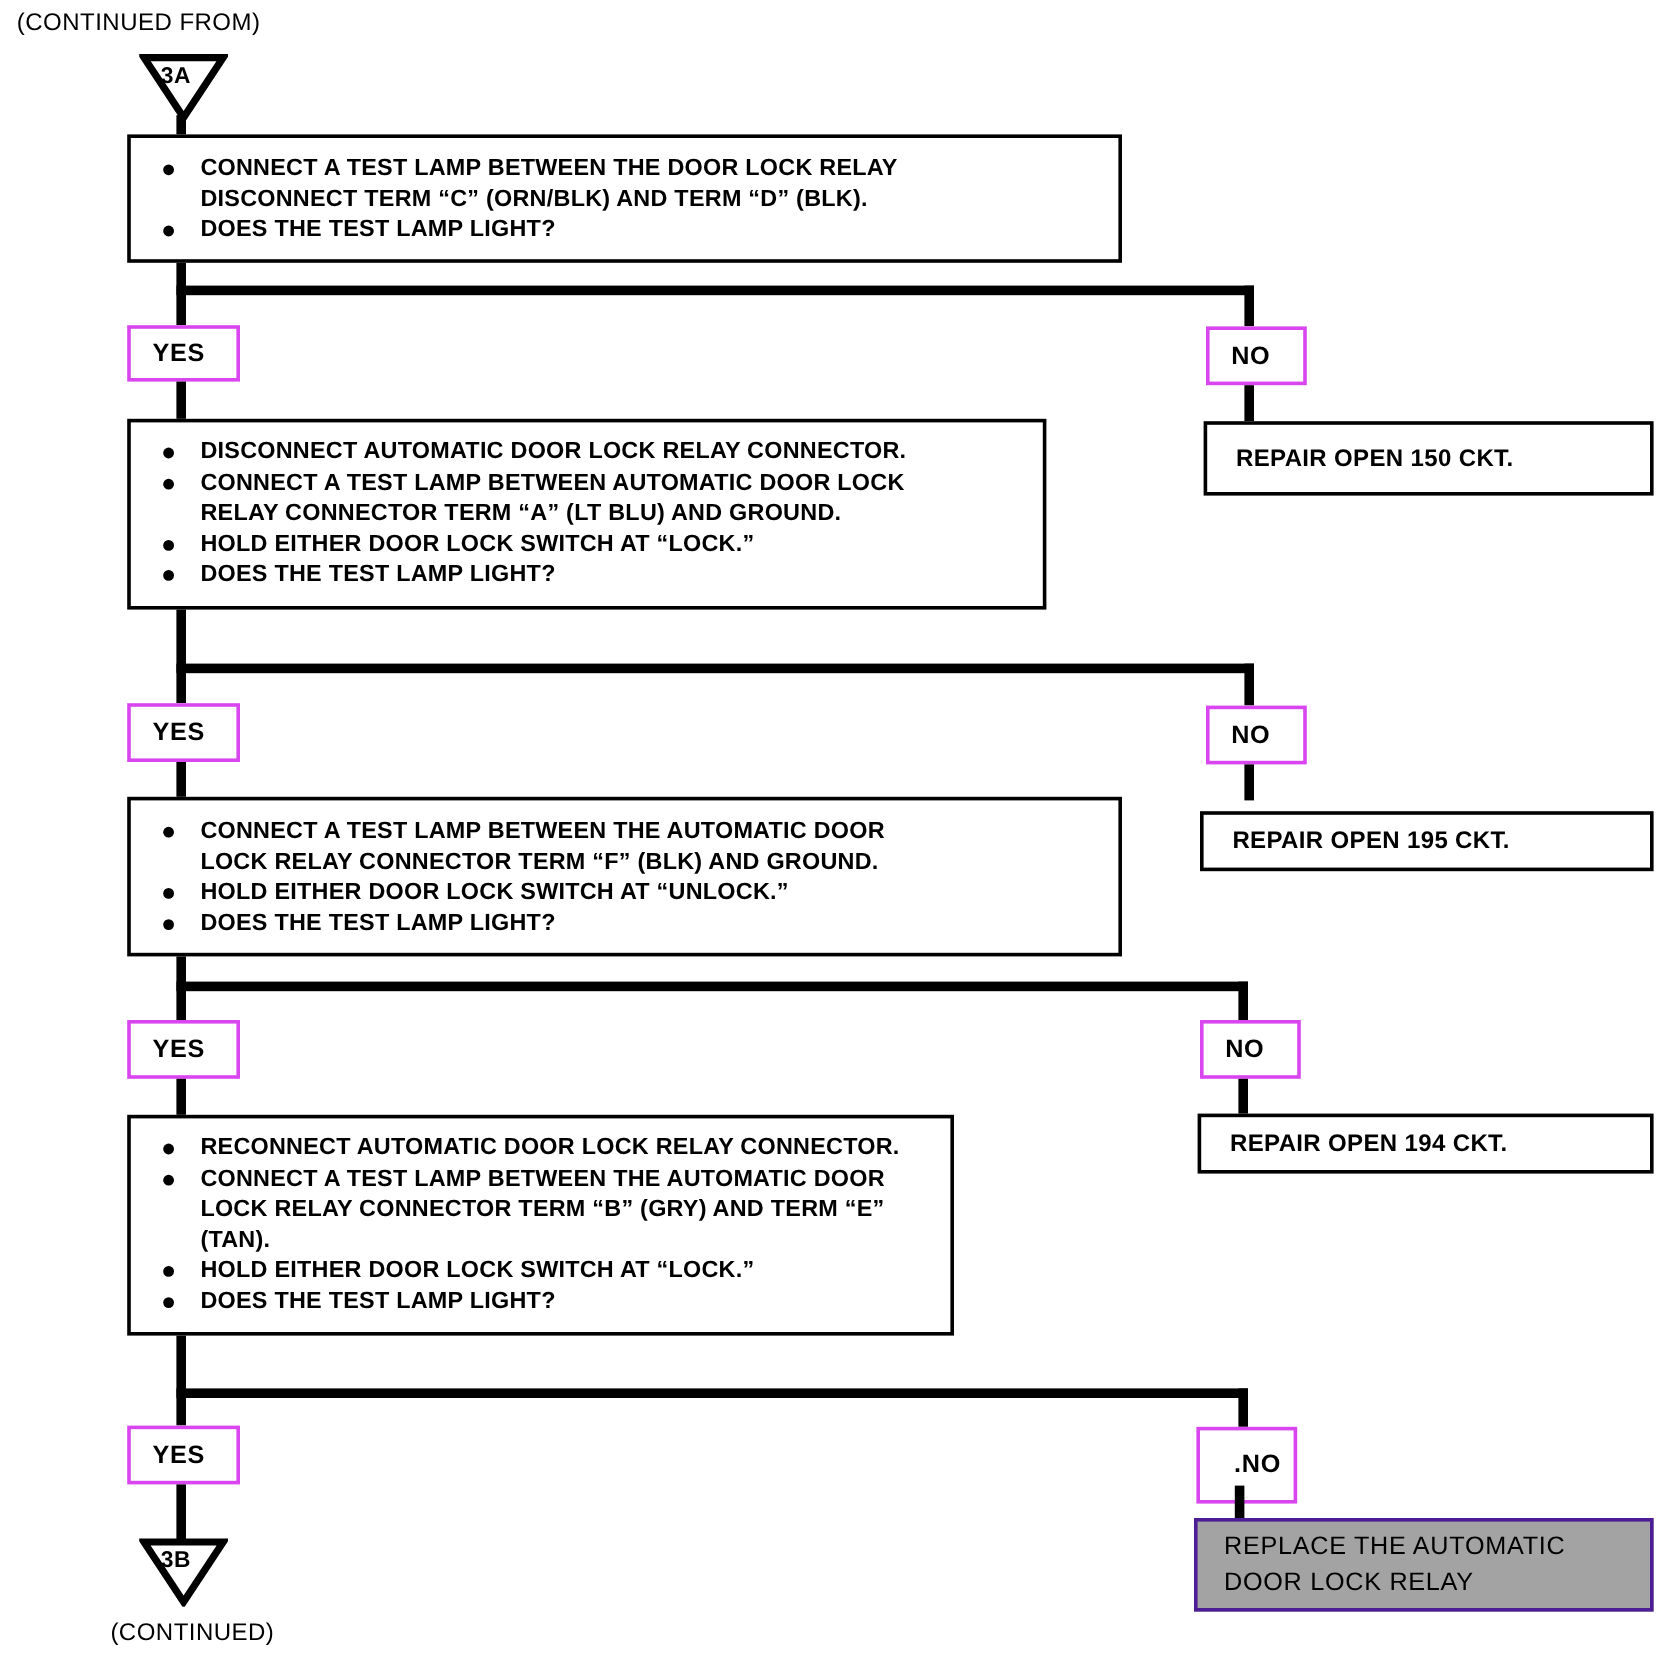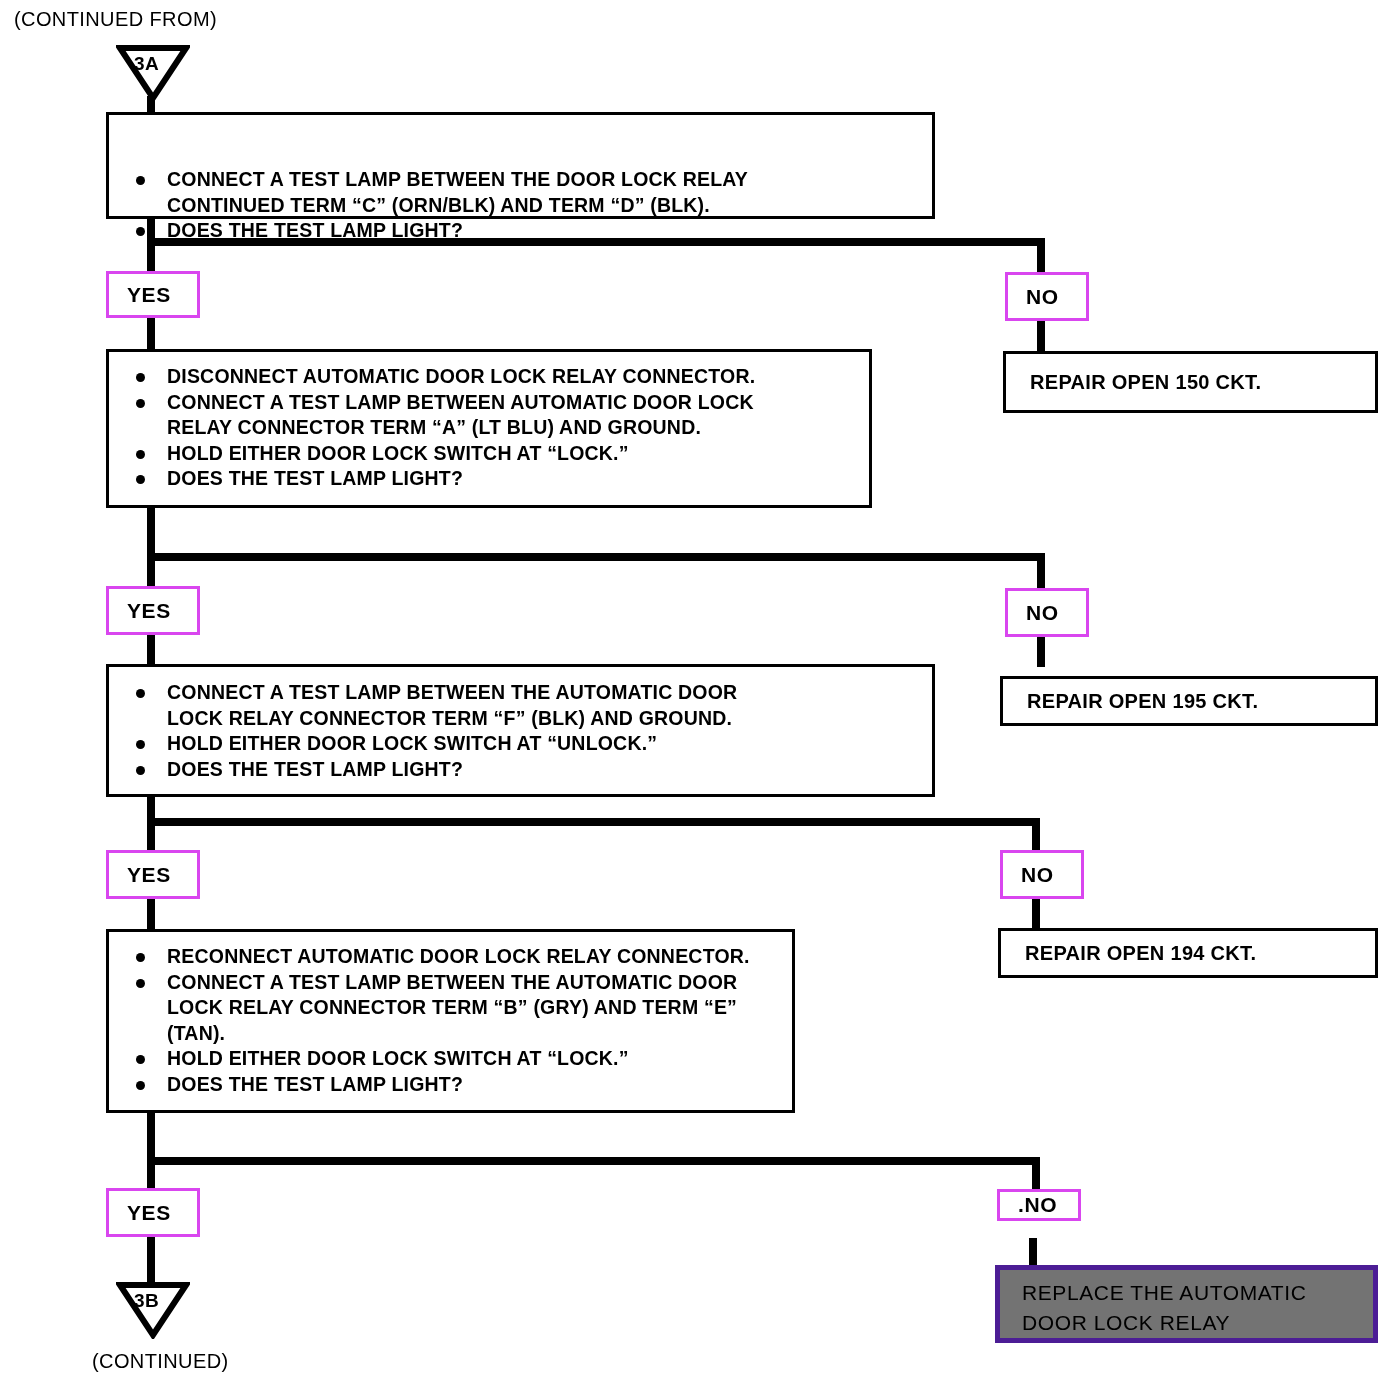--- a/index.html
+++ b/index.html
@@ -28,22 +28,22 @@
   .yn-box{border:3px solid #d946ef;background:#fff;
           display:flex;align-items:center;}
   .yn-box span{font-size:21px;font-weight:bold;letter-spacing:.6px;
                padding-left:18px;}
 
   .result-box{border:3px solid #000;background:#fff;
               display:flex;align-items:center;}
   .result-box span{font-size:20px;font-weight:bold;letter-spacing:.3px;
                    padding-left:24px;}
 
-  .replace-box{border:5px solid #4c1d95;background:#737373;
-               display:flex;align-items:flex-end;}
+  .replace-box{border:3px solid #4c1d95;background:#a3a3a3;
+               display:flex;align-items:center;}
   .replace-box .rtxt{font-size:21px;font-weight:400;letter-spacing:.6px;
                      line-height:30px;padding-left:22px;}
 
   
   .ln{background:#000;position:absolute;}
 
   
   .tri{position:absolute;}
   .tri svg{display:block;}
   .tri-label{position:absolute;font-size:19px;font-weight:bold;
@@ -58,23 +58,23 @@
 
   <div class="tri abs" style="left:116px;top:44px;">
     <svg width="74" height="58" viewBox="0 0 74 58">
       <polygon points="4,4 70,4 37,54" fill="#fff" stroke="#000" stroke-width="6"></polygon>
     </svg>
     <div class="tri-label" style="left:18px;top:9px;">3A</div>
   </div>
   <div class="ln" style="left:147px;top:96px;width:8px;height:18px;"></div>
 
   <div class="proc-box abs" style="left:106px;top:112px;width:829px;height:107px;">
-    <ul class="proc-list" style="padding-top:13px;margin-top:39px;">
+    <ul class="proc-list" style="padding-top:13px;">
       <li>CONNECT A TEST LAMP BETWEEN THE DOOR LOCK RELAY</li>
-      <li class="nobullet">CONTINUED TERM “C” (ORN/BLK) AND TERM “D” (BLK).</li>
+      <li class="nobullet">DISCONNECT TERM “C” (ORN/BLK) AND TERM “D” (BLK).</li>
       <li>DOES THE TEST LAMP LIGHT?</li>
     </ul>
   </div>
 
   <div class="ln" style="left:147px;top:219px;width:8px;height:52px;"></div>
   <div class="ln" style="left:147px;top:238px;width:898px;height:8px;"></div>
   <div class="ln" style="left:1037px;top:238px;width:8px;height:34px;"></div>
 
   <div class="yn-box abs" style="left:106px;top:271px;width:94px;height:47px;">
     <span>YES</span>
@@ -157,21 +157,21 @@
     </ul>
   </div>
 
   <div class="ln" style="left:147px;top:1113px;width:8px;height:75px;"></div>
   <div class="ln" style="left:147px;top:1157px;width:893px;height:8px;"></div>
   <div class="ln" style="left:1032px;top:1157px;width:8px;height:33px;"></div>
 
   <div class="yn-box abs" style="left:106px;top:1188px;width:94px;height:49px;">
     <span>YES</span>
   </div>
-  <div class="yn-box abs" style="left:997px;top:1189px;width:84px;height:32px;">
+  <div class="yn-box abs" style="left:997px;top:1189px;width:84px;height:64px;justify-content:center;">
     <span>.NO</span>
   </div>
   <div class="ln" style="left:1029px;top:1238px;width:8px;height:29px;"></div>
 
   <div class="replace-box abs" style="left:995px;top:1265px;width:383px;height:78px;">
     <div class="rtxt">
       <div>REPLACE THE AUTOMATIC</div>
       <div>DOOR LOCK RELAY</div>
     </div>
   </div>

